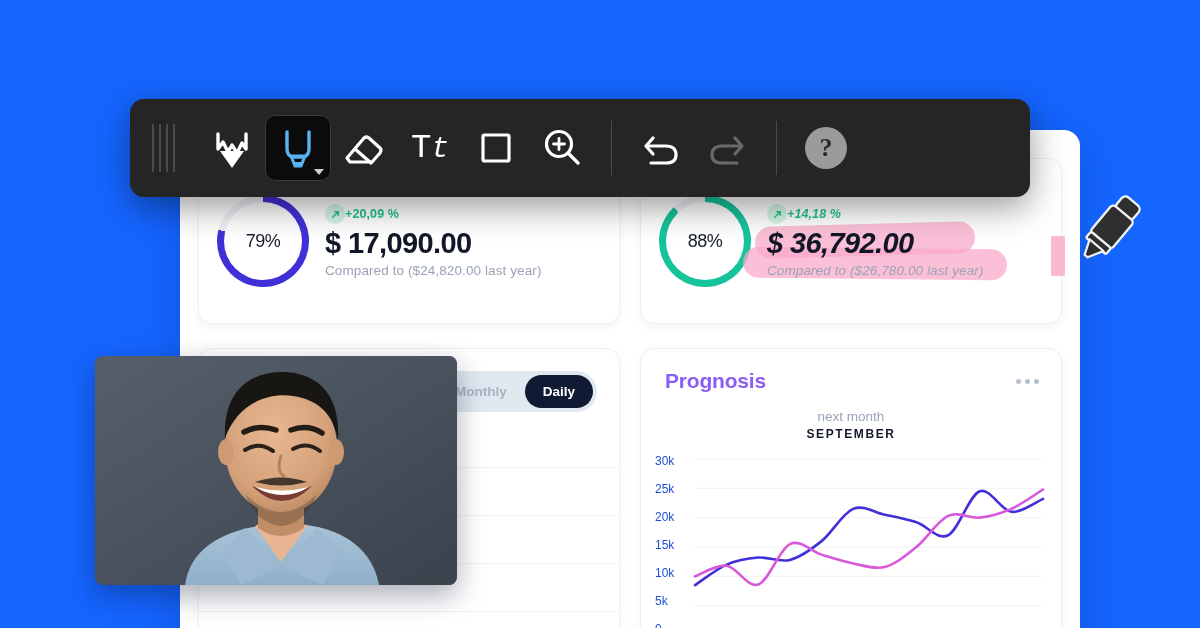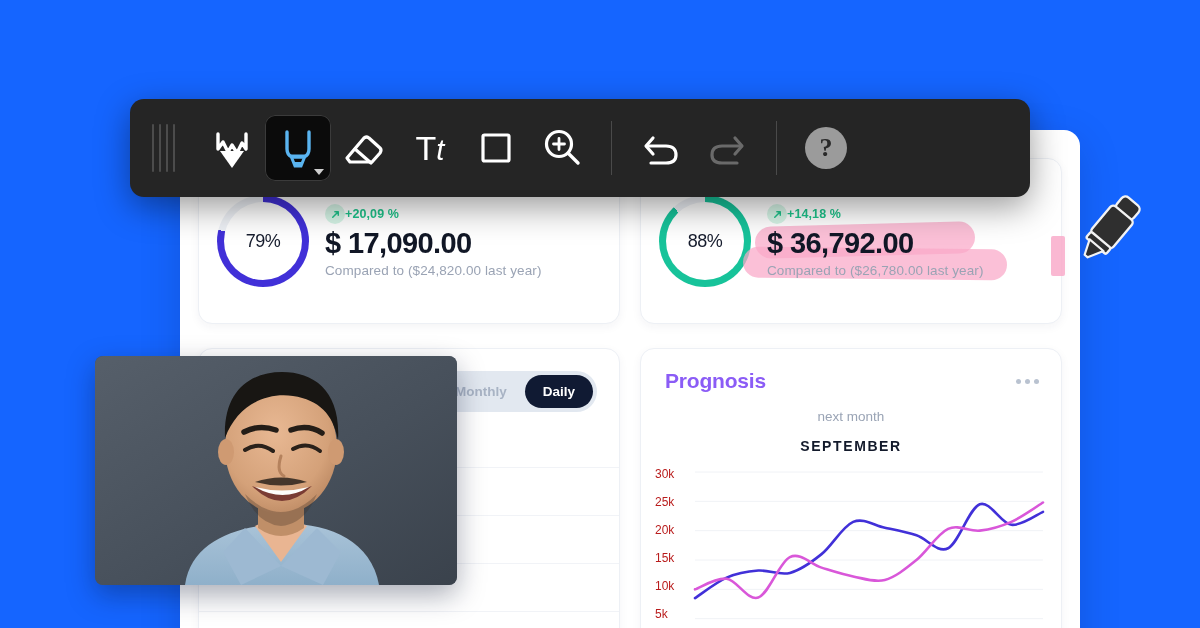--- a/index.html
+++ b/index.html
@@ -108,30 +108,30 @@
     display: flex; align-items: center; justify-content: space-between;
     padding: 20px 22px 0 24px;
   }
   .panel-title { font-size: 21px; font-weight: 700; color: #8b5cf6; letter-spacing: -.2px; }
   .dots { display: flex; gap: 4px; }
   .dots i { width: 5px; height: 5px; border-radius: 50%; background: #b9c2d0; display: block; }
 
   .prog-sub { text-align: center; margin-top: 16px; }
   .prog-next { font-size: 13.5px; color: #9aa4b5; }
   .prog-month {
-    font-size: 14px; font-weight: 700; color: #131a2b;
-    letter-spacing: 1.6px; margin-top: 14px;
+    font-size: 12px; font-weight: 700; color: #131a2b;
+    letter-spacing: 1.6px; margin-top: 3px;
   }
 
   .chart-area { position: relative; margin-top: 14px; height: 180px; padding-left: 8px; }
   .ylabels {
     position: absolute; left: 14px; top: 0; width: 34px; height: 100%;
     display: flex; flex-direction: column; justify-content: space-between;
   }
-  .ylabels span { font-size: 12px; color: #b91c1c; line-height: 1; text-align: left; }
+  .ylabels span { font-size: 12px; color: #1d4ed8; line-height: 1; text-align: left; }
   .plot { position: absolute; left: 54px; right: 18px; top: 4px; bottom: 0; }
   .plot svg { width: 100%; height: 100%; display: block; overflow: visible; }
 
   
   .hl-blob {
     position: absolute;
     background: #f9a8c8;
     opacity: .72;
     border-radius: 40px;
     pointer-events: none;
@@ -186,21 +186,21 @@
     border-top: 6px solid #cfcfcf;
   }
   .divider { width: 1px; height: 54px; background: #4a4a4a; margin: 0 16px; flex: 0 0 1px; }
   .help-btn {
     width: 42px; height: 42px; border-radius: 50%;
     background: #9b9b9b; color: #2a2a2a;
     display: flex; align-items: center; justify-content: center;
     font-size: 26px; font-weight: 700; cursor: pointer;
     font-family: "Liberation Serif", serif;
   }
-  .tt { font-family: Liberation Sans, sans-serif; color: #fff; font-size: 34px; line-height: 1; }
+  .tt { font-family: Liberation Mono, monospace; color: #fff; font-size: 34px; line-height: 1; }
   .tt em { font-style: italic; font-size: 29px; }
 
   
   #marker { position: absolute; left: 1068px; top: 186px; width: 80px; height: 88px; pointer-events: none; }
   #marker svg { display: block; }
 </style>
 </head>
 <body>
 
 <div id="stage">
@@ -228,21 +228,21 @@
           <div class="metric-sub">Compared to ($24,820.00 last year)</div>
         </div>
       </div>
 
       <div class="metric-card" style="position:relative;">
         <div class="ring" style="background:conic-gradient(#17c39a 0deg 317deg,#eef1f6 317deg 360deg);">
           <div class="ring-inner">
             <span class="ring-label">88%</span>
           </div>
         </div>
-        <div class="metric-body" style="position:relative;">
+        <div class="metric-body" style="position:relative;font-style:italic;">
           <div class="trend-line">
             <span class="trend-badge">
               <svg viewBox="0 0 12 12">
                   <path d="M3 9 L9 3 M5.3 3 H9 V6.7" stroke="#1fc48b" stroke-width="1.6" fill="none" stroke-linecap="round" stroke-linejoin="round"></path>
                 </svg>
             </span>
             <span class="trend-pct">+14,18 %</span>
           </div>
 
           <div class="hl-blob" style="left:-12px; top:20px; width:220px; height:32px; transform:rotate(-1.5deg);"></div>

